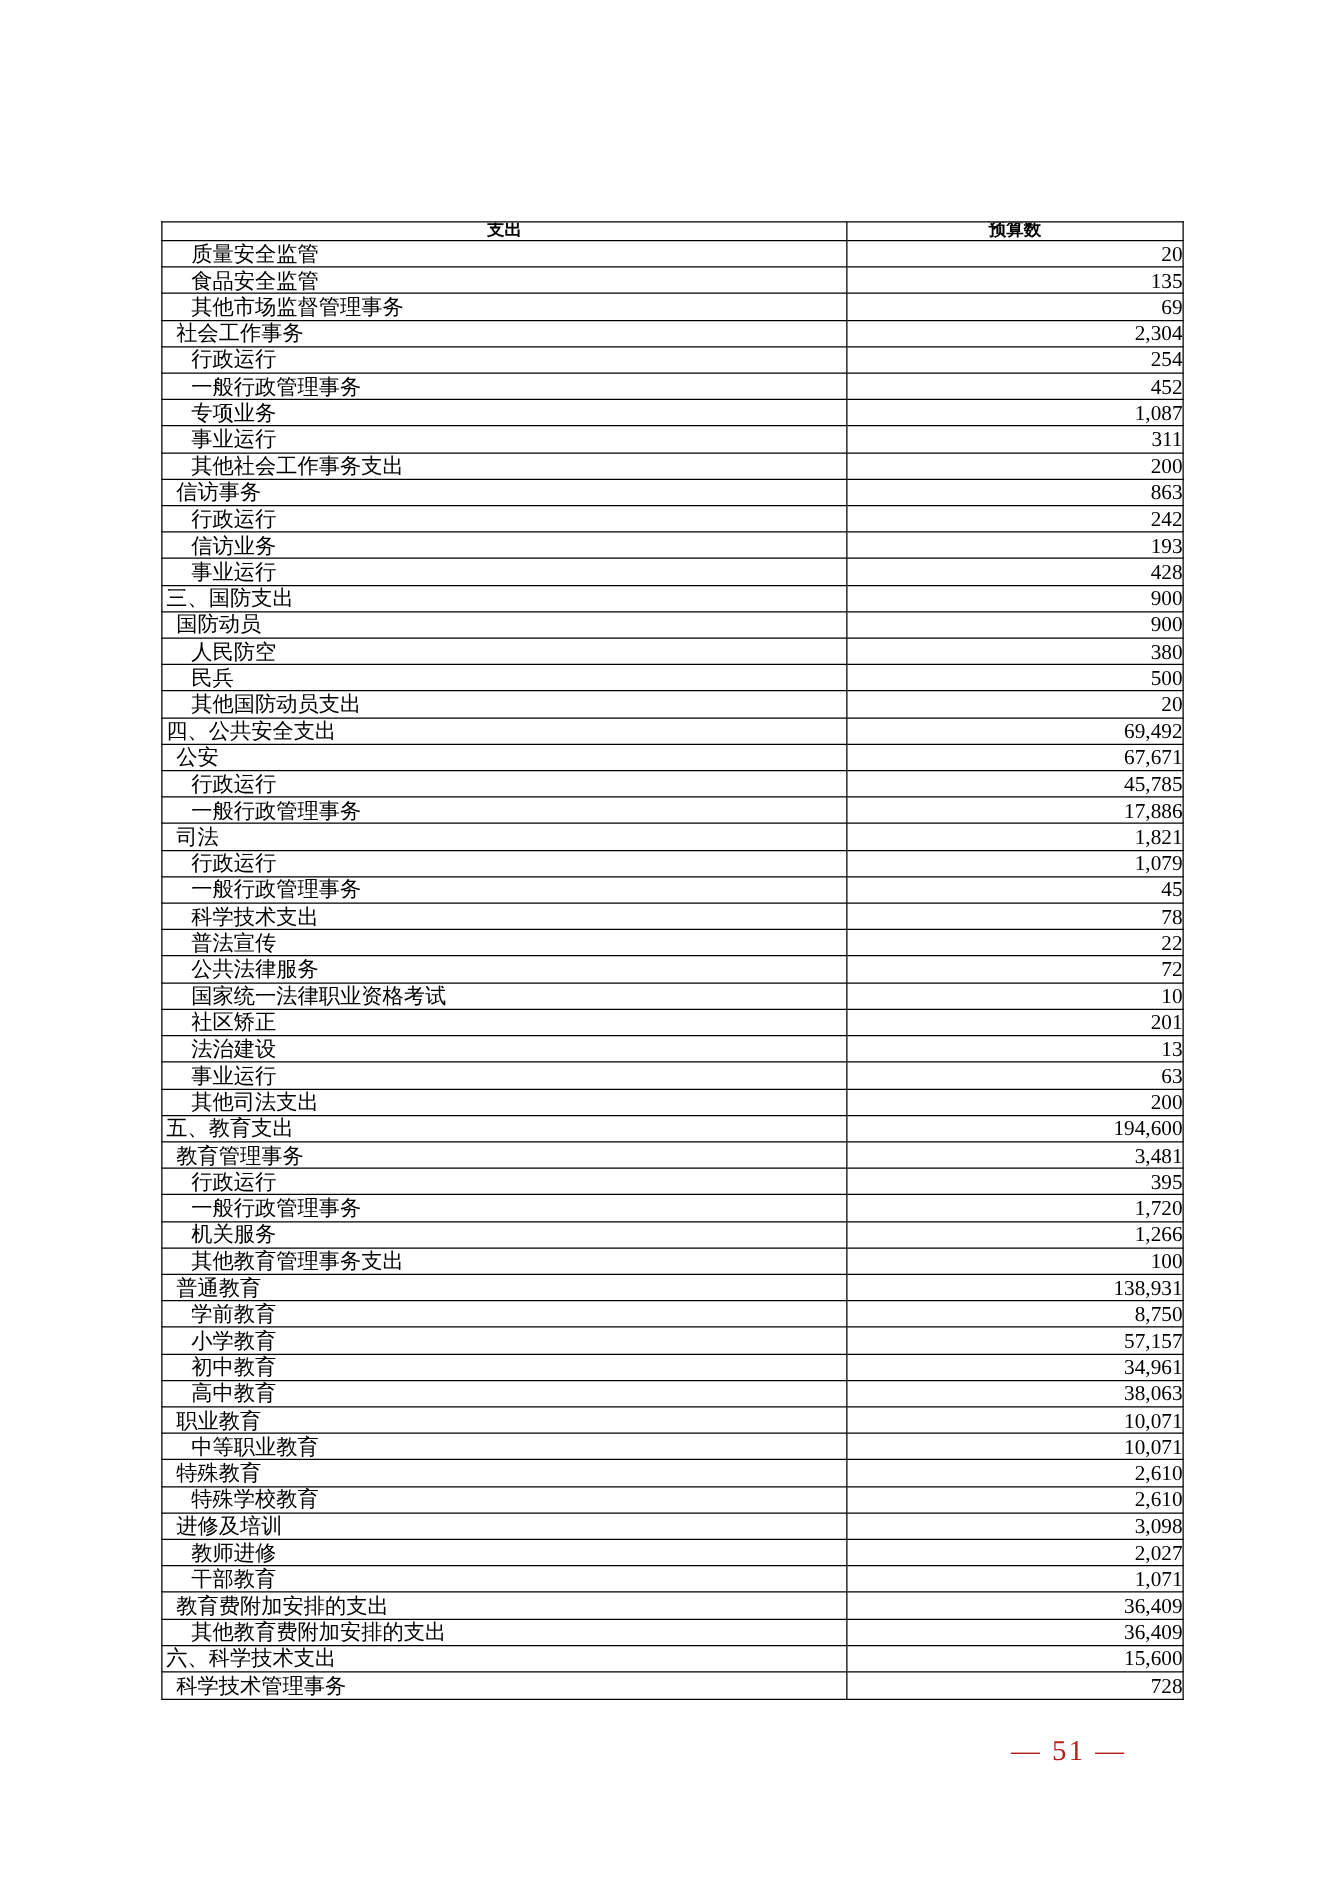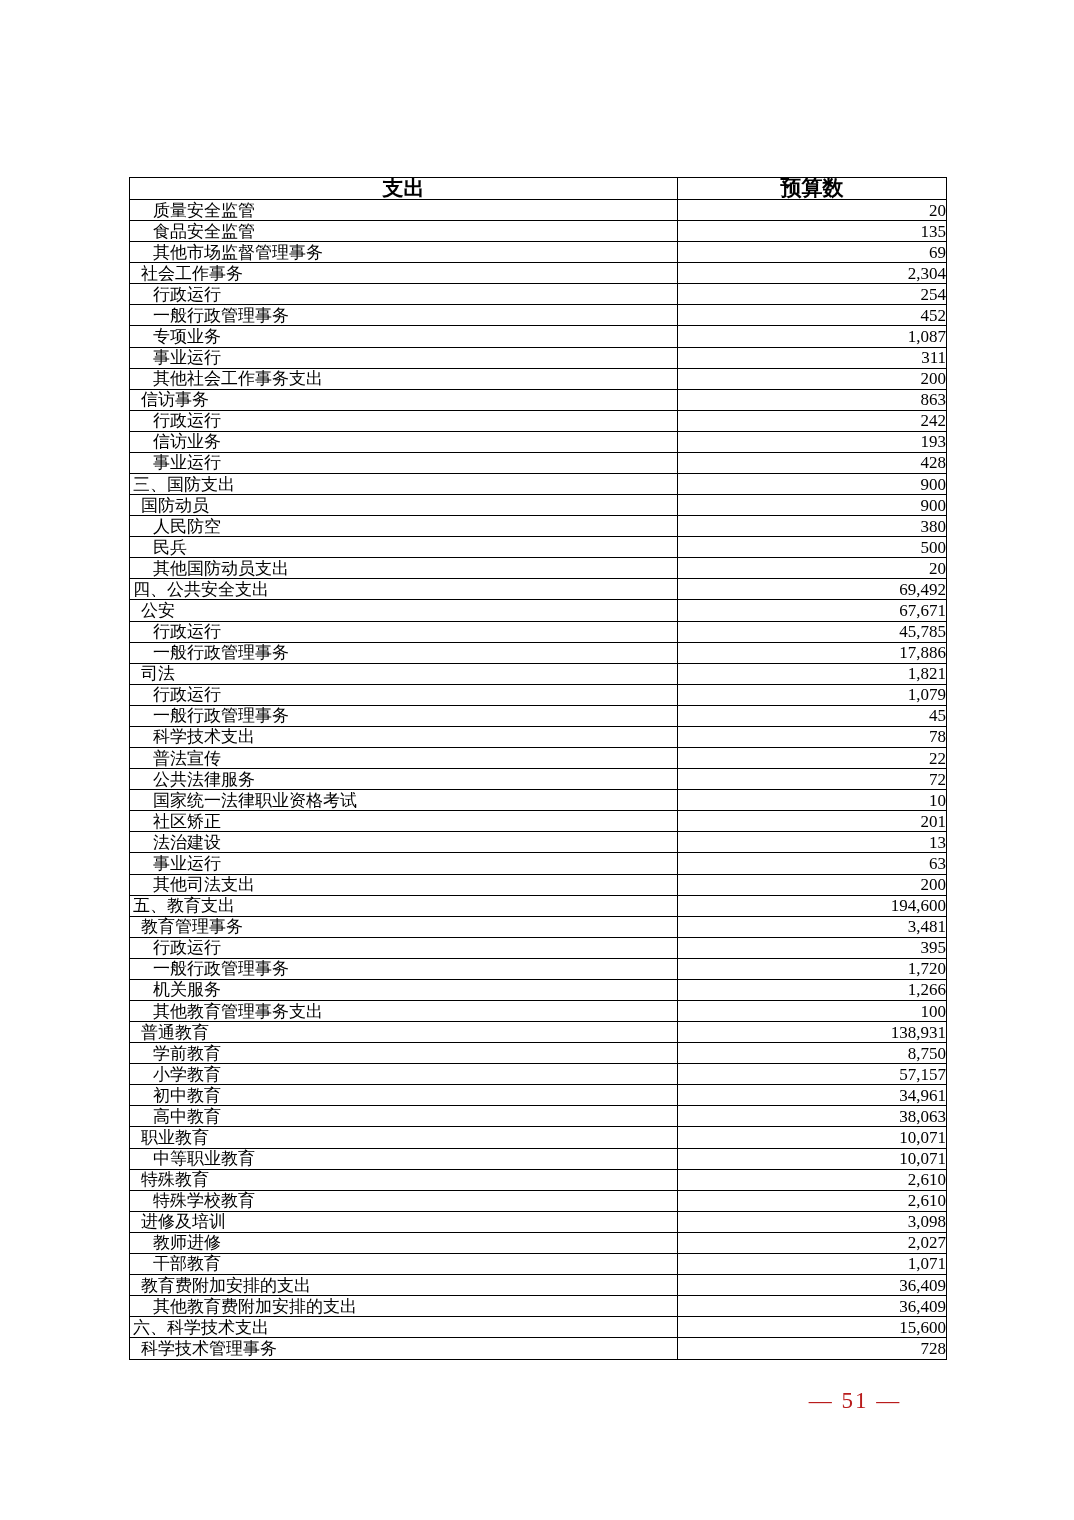--- a/index.html
+++ b/index.html
@@ -31,21 +31,21 @@
     padding: 0;
     overflow: hidden;
     white-space: nowrap;
     font-size: 17px;
     line-height: 1.0;
     vertical-align: middle;
   }
   .budget-table th {
     font-weight: bold;
     text-align: center;
-    font-size: 21px;
+    font-size: 14px;
   }
   .label-cell { text-align: left; }
   .label-cell.level-0 { padding-left: 3px; margin-left: 48px; }
   .label-cell.level-1 { padding-left: 11px; }
   .label-cell.level-2 { padding-left: 23px; }
   .value-cell {
     text-align: right;
     padding-right: 6px;
   }
   .page-number {

